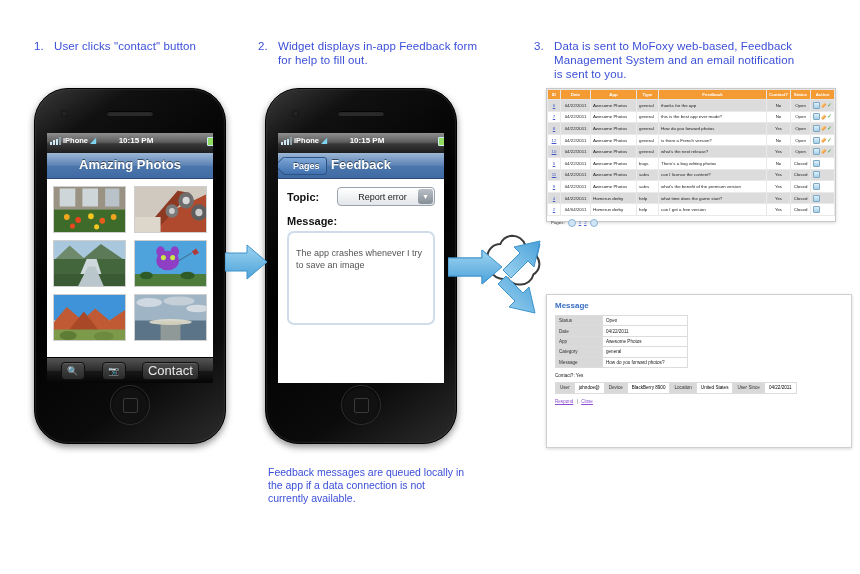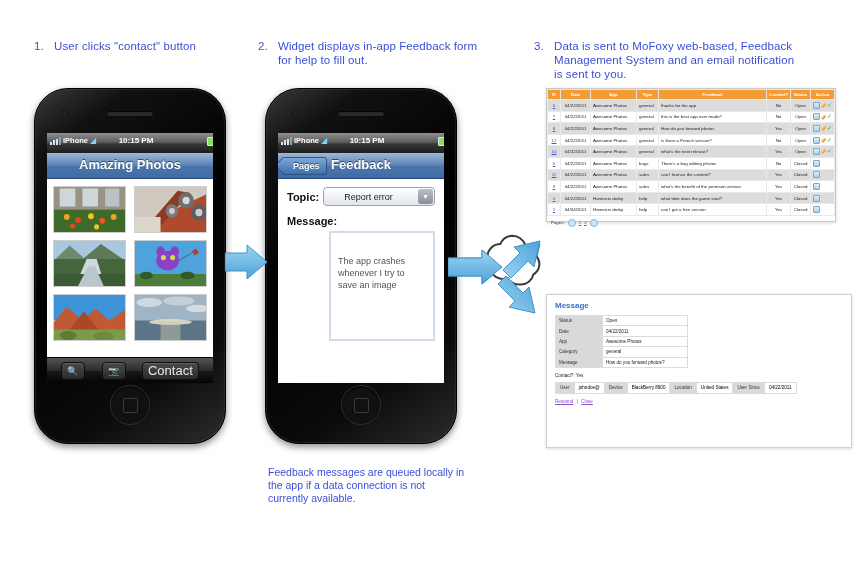--- a/index.html
+++ b/index.html
@@ -96,38 +96,38 @@
     background:linear-gradient(#4a4a4a,#2a2a2a);
     border:1px solid #101010;
     display:flex;align-items:center;justify-content:center;
     color:#e8e8e8;font-size:9px;box-shadow:inset 0 1px 0 rgba(255,255,255,.13);
   }
   .tbtn.wide{padding:0 5px;font-size:13px;font-weight:normal;}
 
   
   .formarea{padding:8px 9px 0 9px;background:#fff;position:relative;height:100%;}
   .formtitle{text-align:center;font-size:12px;color:#111;margin:9px 0 12px 0;font-weight:normal;}
-  .frow{display:flex;align-items:center;gap:4px;margin-bottom:9px;}
+  .frow{display:flex;align-items:center;gap:18px;margin-bottom:9px;}
   .flabel{font-size:11px;font-weight:bold;color:#111;}
   .select{
     flex:1;height:17px;border:1px solid #9aa3ab;border-radius:4px;
     background:linear-gradient(#ffffff,#e2e6ea);
     display:flex;align-items:center;position:relative;
     font-size:9px;color:#222;padding-left:20px;
     box-shadow:inset 0 1px 0 #fff;
   }
   .select .arrowbox{
     position:absolute;right:1px;top:1px;bottom:1px;width:15px;border-radius:3px;
     background:linear-gradient(#b9bfc6,#868e96);
     display:flex;align-items:center;justify-content:center;color:#fff;font-size:7px;
   }
   .msglabel{font-size:11px;font-weight:bold;color:#111;margin-bottom:4px;}
   .textarea{
-    height:62px;border:2px solid #cfdce9;border-radius:0;background:#fff;
-    padding:22px 7px;font-size:9px;color:#555;line-height:12px;margin-left:42px;
+    height:62px;border:2px solid #cfdce9;border-radius:7px;background:#fff;
+    padding:14px 7px;font-size:9px;color:#555;line-height:12px;
   }
   .submit{
     margin:13px auto 0 auto;width:106px;height:20px;border-radius:10px;
     background:linear-gradient(#4fbc52,#1f9a36 52%,#13872b);
     border:1px solid #0d6b22;
     color:#fff;font-size:11px;font-weight:bold;
     display:flex;align-items:center;justify-content:center;
     text-shadow:0 -1px 0 rgba(0,0,0,.4);
     box-shadow:inset 0 1px 0 rgba(255,255,255,.45);
   }

